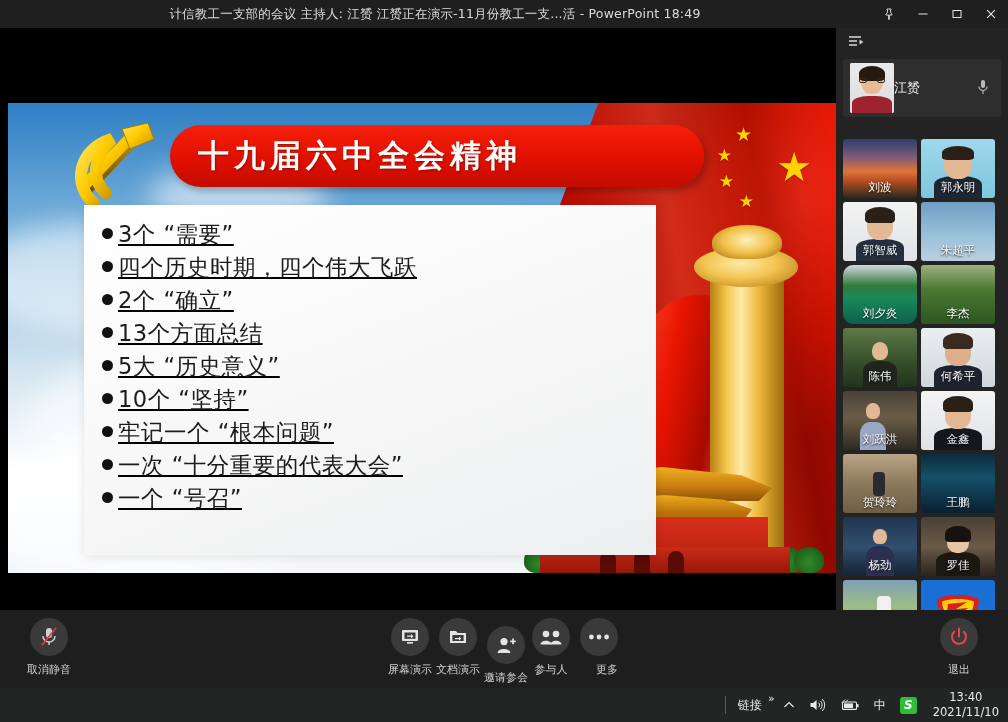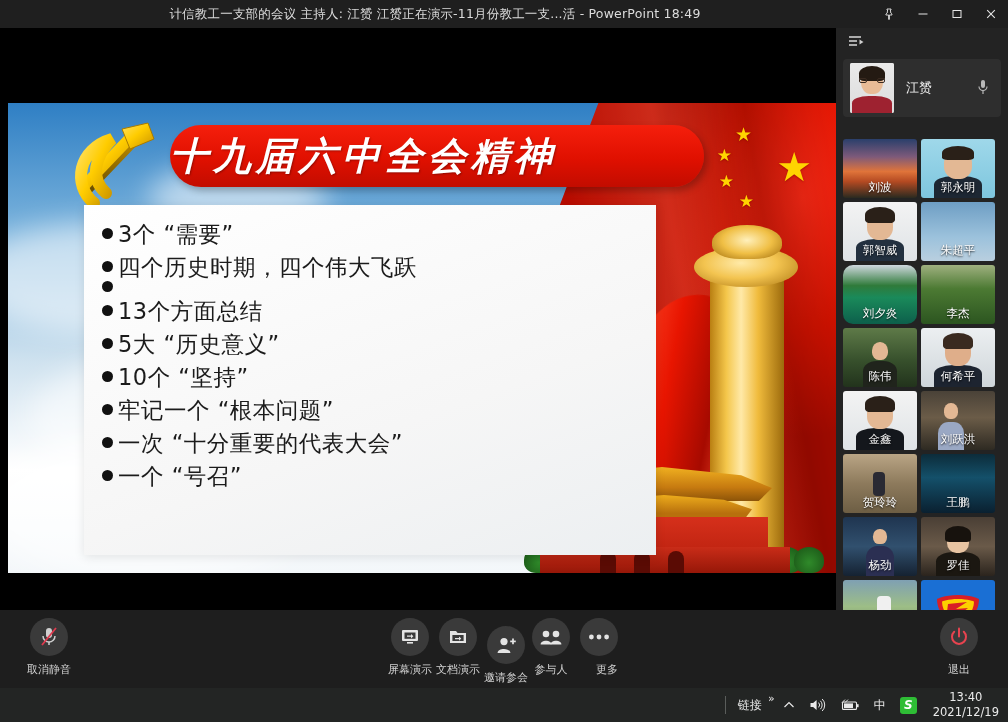--- a/index.html
+++ b/index.html
@@ -190,35 +190,36 @@
     position: absolute;
     left: 162px; top: 22px;
     width: 534px; height: 62px;
     background: linear-gradient(180deg,#f51f0c 0%, #e01000 55%, #c20c00 100%);
     border-radius: 31px;
     box-shadow: 3px 4px 7px rgba(0,0,0,0.25);
     display: flex; align-items: center;
   }
   .slide-title-text {
     color: #fff;
-    font-size: 38px;
+    font-size: 31px;
     font-weight: bold;
     letter-spacing: 5px;
+    margin-left: 28px;
     text-shadow: 1px 1px 2px rgba(0,0,0,0.3);
-    font-style: italic;
   }
 
   
   .slide-content {
     position: absolute;
     left: 76px; top: 102px;
     width: 572px; height: 350px;
     background: linear-gradient(160deg,#ffffff 0%, #f6f6f6 60%, #eceff1 100%);
     box-shadow: 0 2px 10px rgba(0,0,0,0.10);
     padding: 13px 18px 0 18px;
+    text-decoration: underline;
   }
   .bullet-row {
     display: flex; align-items: baseline;
     color: #1b1b1b;
     font-size: 22.5px;
     line-height: 33px;
     white-space: nowrap;
     letter-spacing: 0.5px;
   }
   .bullet-dot {
@@ -255,21 +256,20 @@
     width: 44px; height: 50px;
     margin-left: 7px;
     border-radius: 2px;
     overflow: hidden;
     background: #cfcfcf;
     position: relative;
   }
   .host-name {
     color: #f0f0f0;
     font-size: 13px;
-    margin-left: 12px;
   }
   .host-mic { position: absolute; right: 12px; top: 20px; }
 
   .tiles {
     display: flex; flex-wrap: wrap;
     padding: 16px 7px;
     gap: 4px 4px;
   }
   .tile {
     position: relative;
@@ -493,20 +493,21 @@
         <div class="bullet-row">
           <span class="bullet-dot"></span>
           <span>3个 “需要”</span>
         </div>
         <div class="bullet-row">
           <span class="bullet-dot"></span>
           <span>四个历史时期，四个伟大飞跃</span>
         </div>
         <div class="bullet-row">
           <span class="bullet-dot"></span>
+          <span>2个 “确立”</span>
         </div>
         <div class="bullet-row">
           <span class="bullet-dot"></span>
           <span>13个方面总结</span>
         </div>
         <div class="bullet-row">
           <span class="bullet-dot"></span>
           <span>5大 “历史意义”</span>
         </div>
         <div class="bullet-row">
@@ -596,30 +597,30 @@
         <div class="face" style="top:14px;width:16px;height:18px;"></div>
         <span class="tile-name">陈伟</span>
       </div>
       <div class="tile ph-idgray">
         <div class="torso" style="background:#1d2430;"></div>
         <div class="face" style="background:#dfae8a;"></div>
         <div class="hair" style="background:#3a2a20;"></div>
         <span class="tile-name">何希平</span>
       </div>
 
+      <div class="tile ph-room">
+        <div class="torso" style="background:#9aa8c4;width:26px;height:28px;left:40%;"></div>
+        <div class="face" style="top:12px;left:40%;width:14px;height:16px;"></div>
+        <span class="tile-name">刘跃洪</span>
+      </div>
       <div class="tile ph-idwhite">
         <div class="torso" style="background:#14171c;"></div>
         <div class="face"></div>
         <div class="hair"></div>
         <span class="tile-name">金鑫</span>
-      </div>
-      <div class="tile ph-room">
-        <div class="torso" style="background:#9aa8c4;width:26px;height:28px;left:40%;"></div>
-        <div class="face" style="top:12px;left:40%;width:14px;height:16px;"></div>
-        <span class="tile-name">刘跃洪</span>
       </div>
 
       <div class="tile ph-cliff">
         <div style="position:absolute;left:30px;top:18px;width:12px;height:24px;background:#2a2a33;border-radius:4px;"></div>
         <span class="tile-name">贺玲玲</span>
       </div>
       <div class="tile ph-night">
         <span class="tile-name">王鹏</span>
       </div>
 
@@ -772,19 +773,19 @@
       <div class="tray-item">
         <span>中</span>
       </div>
 
       <div class="tray-item">
         <span class="sogou">S</span>
       </div>
 
       <div class="clock">
         <span>13:40</span>
-        <span>2021/12/19</span>
+        <span>2021/11/10</span>
       </div>
 
     </div>
   </div>
 
 </div>
 
 </body></html>

